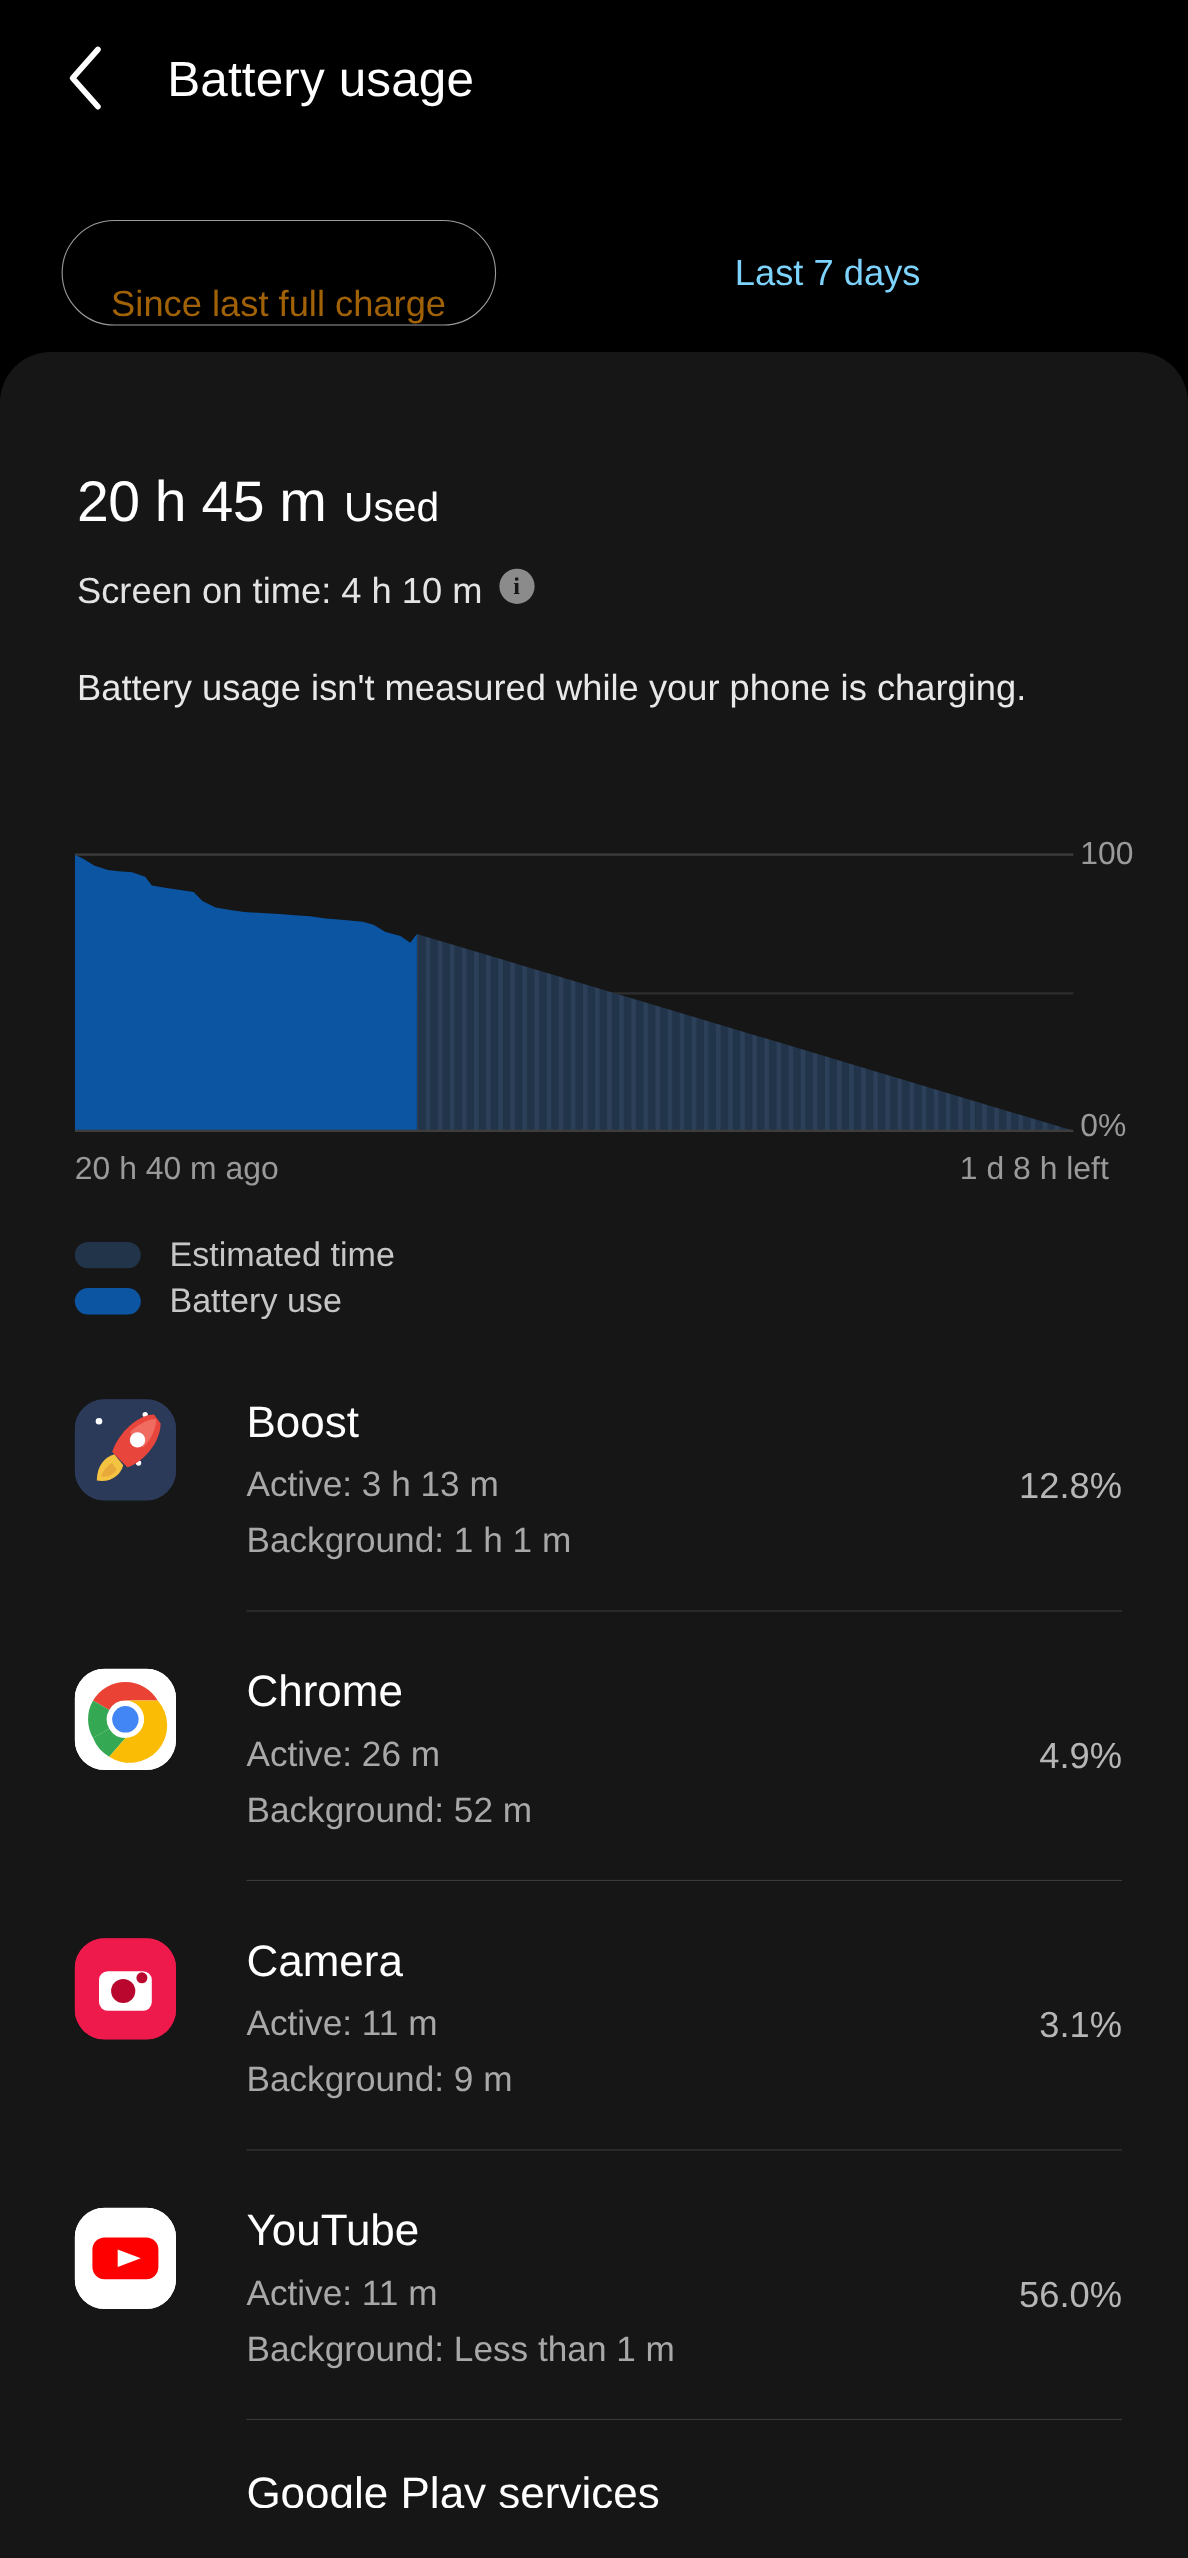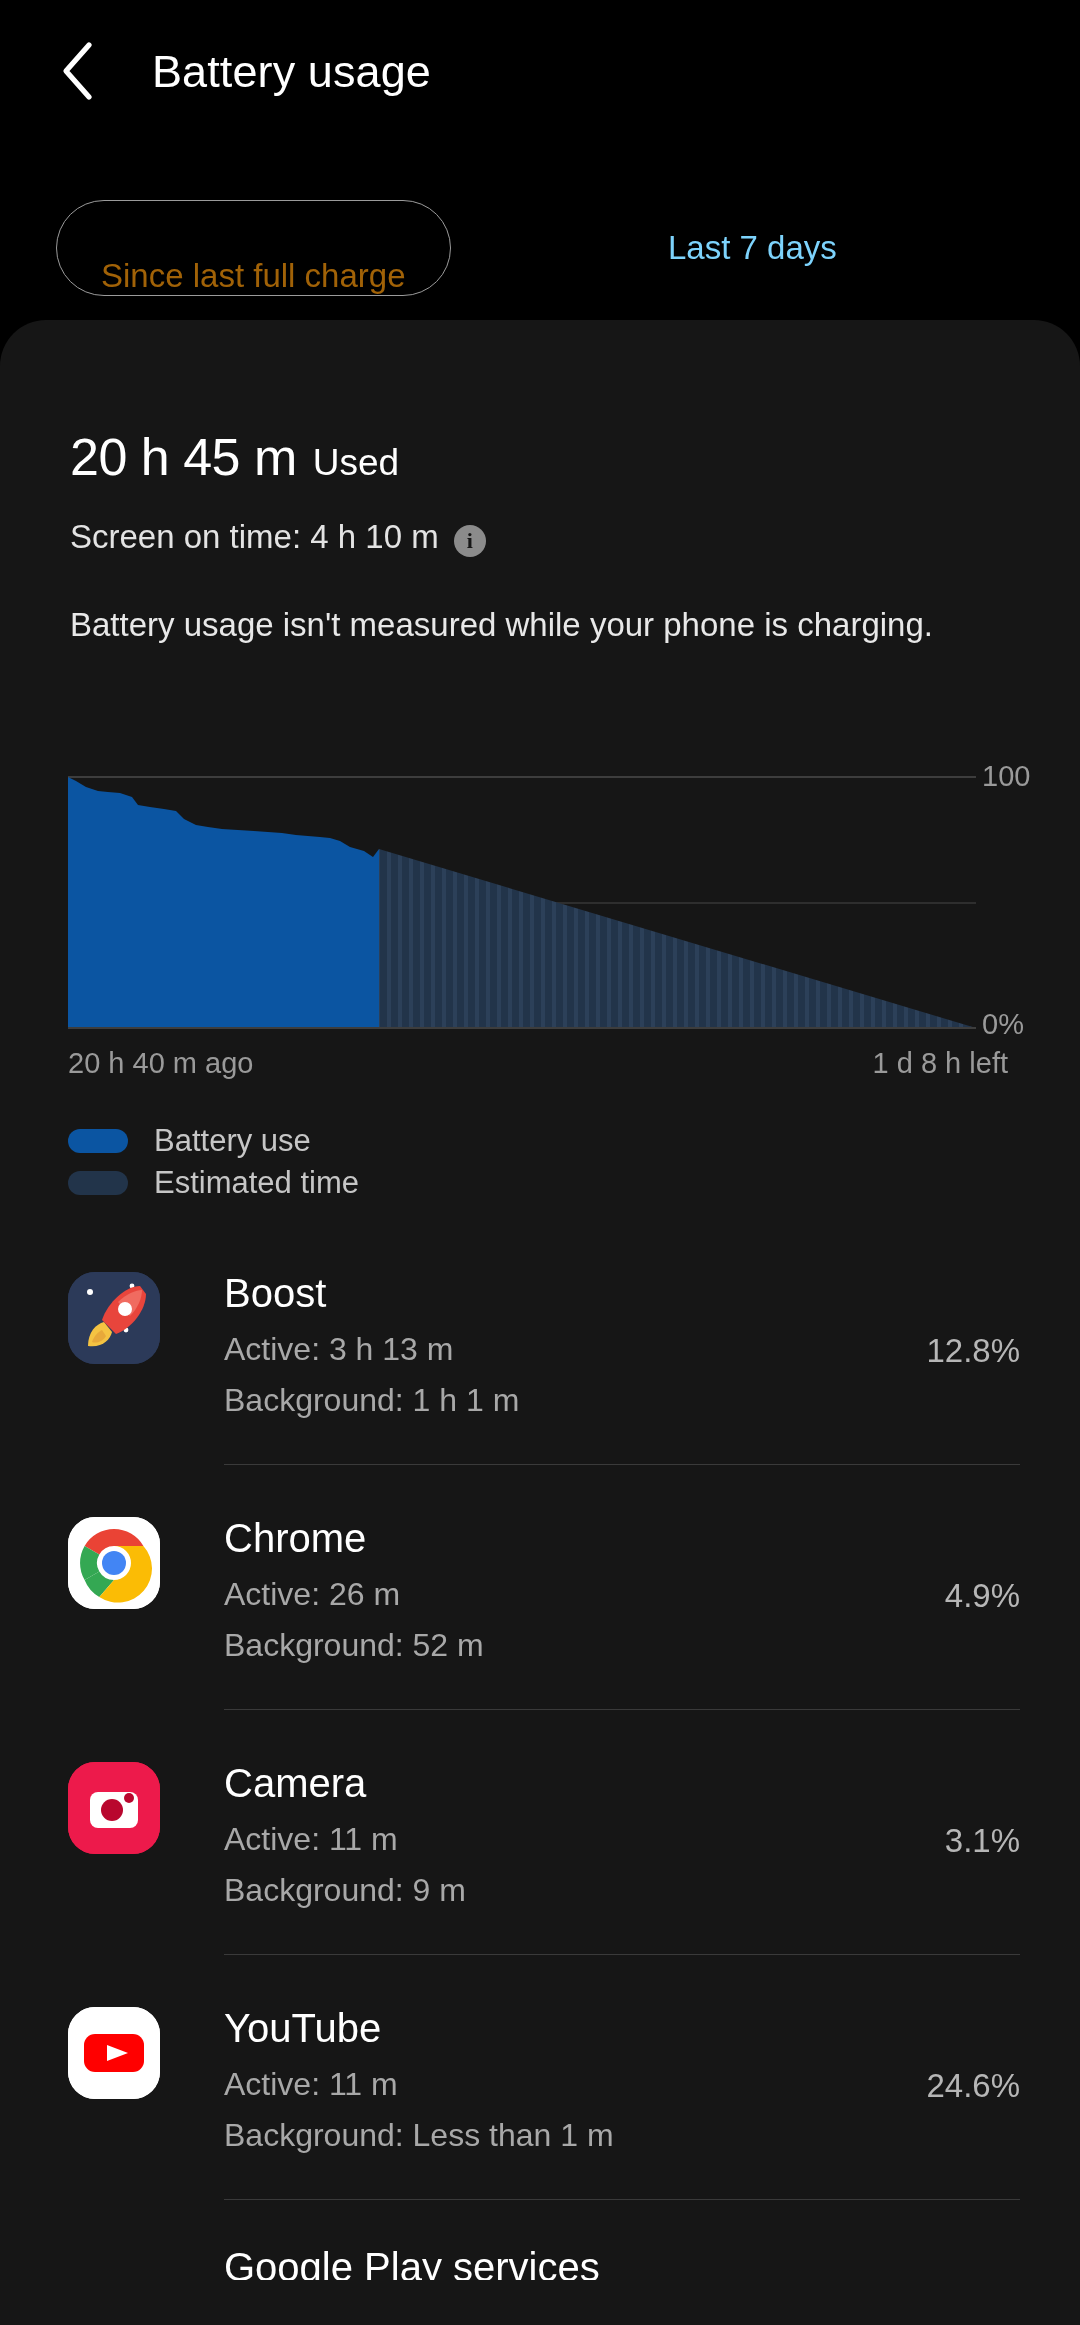--- a/index.html
+++ b/index.html
@@ -52,21 +52,21 @@
 
   
   .used-row {
     position:absolute; left:70px; top:98px;
     display:flex; align-items:baseline;
   }
   .used-big { font-size:52px; color:#ffffff; line-height:78px; letter-spacing:-.5px; }
   .used-suffix { font-size:37px; color:#ffffff; margin-left:16px; line-height:44px; }
   .screen-on {
     position:absolute; left:70px; top:197px;
-    display:flex; align-items:flex-end;
+    display:flex; align-items:flex-start;
     font-size:33px; color:#e3e3e3; line-height:40px;
   }
   .info-icon {
     display:inline-flex; align-items:center; justify-content:center;
     width:32px; height:32px; border-radius:50%;
     background:#8b8b8b; color:#161616;
     font-size:22px; font-weight:bold; margin-left:15px;
     font-family:"Liberation Serif", serif;
   }
   .charge-note {
@@ -188,26 +188,26 @@
       </div>
       <div class="axis-lbl lbl-100">100</div>
       <div class="axis-lbl lbl-0">0%</div>
     </div>
 
     <div class="foot-left">20 h 40 m ago</div>
     <div class="foot-right">1 d 8 h left</div>
 
     <div class="legend">
       <div class="legend-row">
+        <span class="swatch" style="background:#22344a"></span>
+        <span class="legend-text">Estimated time</span>
+      </div>
+      <div class="legend-row">
         <span class="swatch" style="background:#0b55a2"></span>
         <span class="legend-text">Battery use</span>
-      </div>
-      <div class="legend-row">
-        <span class="swatch" style="background:#22344a"></span>
-        <span class="legend-text">Estimated time</span>
       </div>
     </div>
 
     <div class="app-list">
 
       <div class="app-item">
         <div class="app-icon" style="background:#2c3a59">
           <svg width="92" height="92" viewBox="0 0 92 92">
             <rect width="92" height="92" fill="#2c3a59"></rect>
             <circle cx="22" cy="20" r="3" fill="#ffffff"></circle>
@@ -267,21 +267,21 @@
         <div class="app-icon" style="background:#ffffff">
           <svg width="92" height="92" viewBox="0 0 92 92">
             <rect width="92" height="92" fill="#ffffff"></rect>
             <rect x="16" y="27" width="60" height="38" rx="11" fill="#ff0000"></rect>
             <polygon points="39,38 60,46 39,54" fill="#ffffff"></polygon>
           </svg>
         </div>
         <div class="app-name">YouTube</div>
         <div class="app-active">Active: 11 m</div>
         <div class="app-bg">Background: Less than 1 m</div>
-        <div class="app-pct">24.6%</div>
+        <div class="app-pct">56.0%</div>
         <div class="divider"></div>
       </div>
 
       <div class="app-item partial">
         <div class="app-name">Google Play services</div>
       </div>
 
     </div>
   </div>
 </div>

